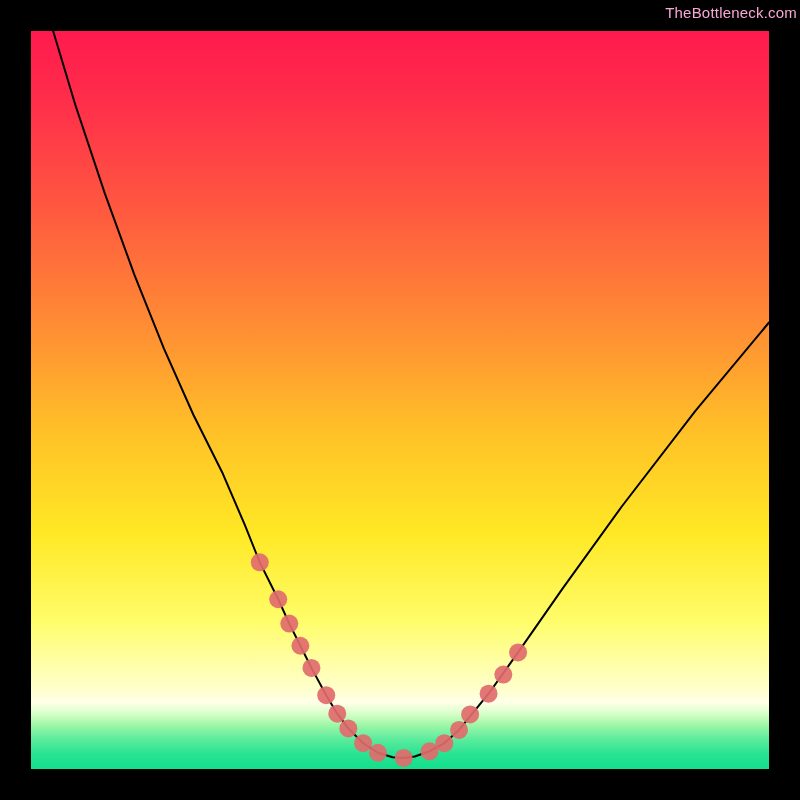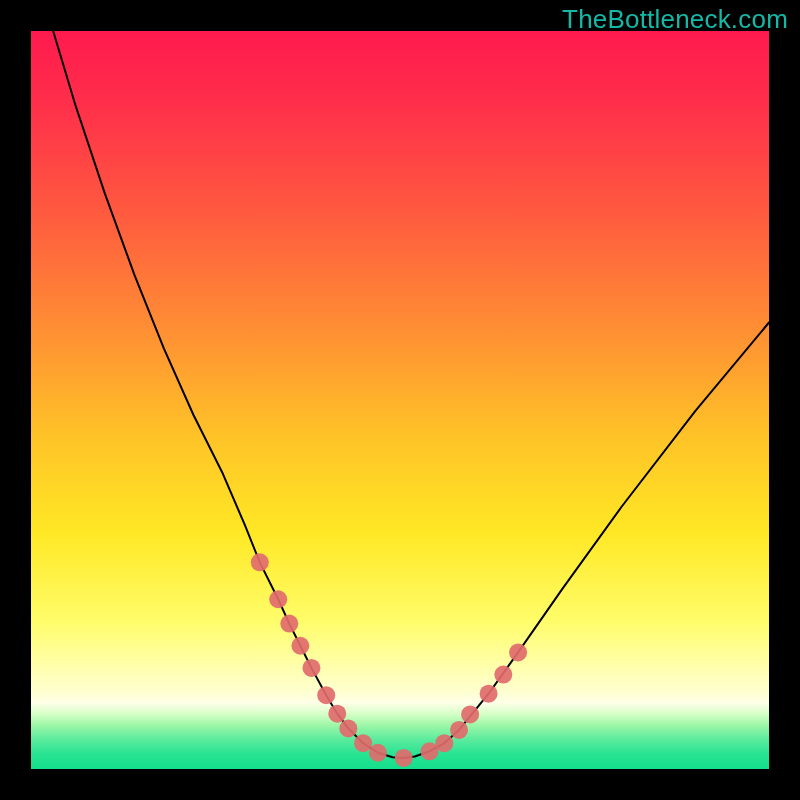--- a/index.html
+++ b/index.html
@@ -38,23 +38,23 @@
         #d7ffc8 92.5%,
         #9ff7a8 94%,
         #5beb9d 96%,
         #27e392 98%,
         #14df8b 100%
       );
   }
   .watermark {
     position: absolute;
     top: 4px;
-    right: 12px;
-    color: #14b8a6;
-    font-size: 26px;
+    right: 3px;
+    color: #f9a8d4;
+    font-size: 15px;
     font-weight: 500;
     letter-spacing: 0.2px;
   }
   svg.overlay {
     position: absolute;
     left: 31px;
     top: 31px;
     width: 738px;
     height: 738px;
     overflow: visible;

